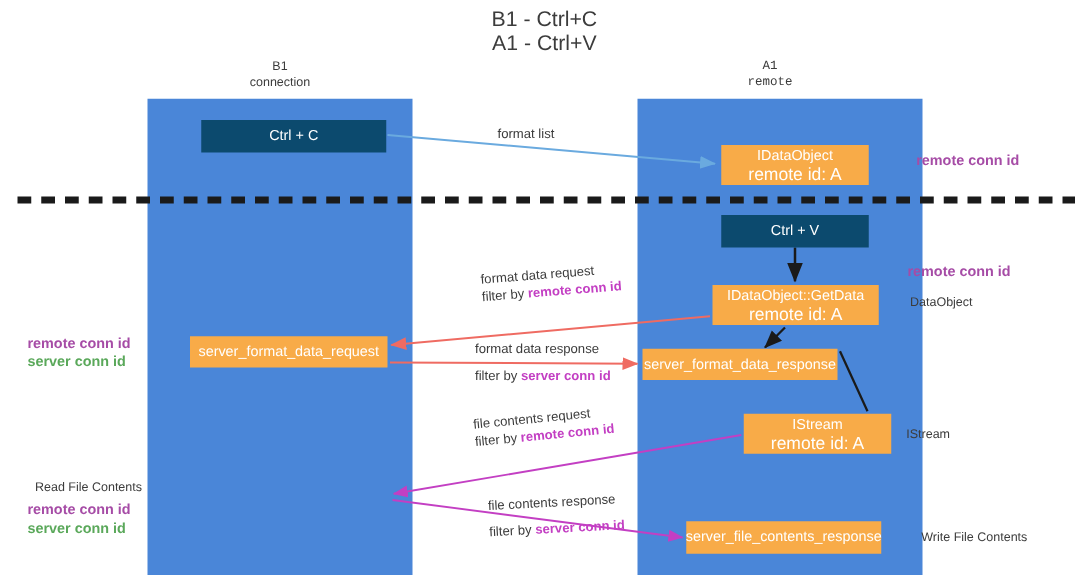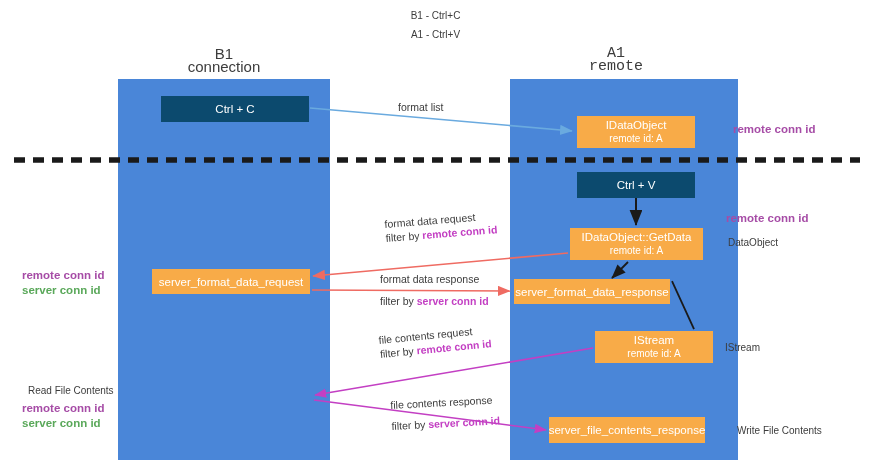--- a/index.html
+++ b/index.html
@@ -12,45 +12,45 @@
     color:#3c3c3c;
   }
   #stage{position:absolute;left:0;top:0;width:871px;height:467px;}
 
   .lane{position:absolute;background:#4a86d8;}
   #lane-b1{left:118px;top:79px;width:212px;height:381px;}
   #lane-a1{left:510px;top:79px;width:228px;height:381px;}
 
   .lane-head{
     position:absolute;text-align:center;
-    font-size:15px;line-height:13px;color:#3c3c3c;
+    font-size:10px;line-height:13px;color:#3c3c3c;
   }
   #head-b1{left:144px;top:47px;width:160px;}
   #head-a1{left:536px;top:47px;width:160px;font-family:Liberation Mono, monospace;}
   .lane-head .l1{display:block;}
   .lane-head .l2{display:block;}
 
   #title{
     position:absolute;left:0;top:6px;width:871px;text-align:center;
-    font-size:10px;line-height:19px;color:#3c3c3c;
+    font-size:17px;line-height:19px;color:#3c3c3c;
   }
   #title .l2{display:block;}
 
   .node{
     position:absolute;
     box-sizing:border-box;
     display:flex;align-items:center;justify-content:center;
     text-align:center;
     color:#ffffff;
     font-size:11.5px;line-height:14px;
     padding:2px 4px;
   }
   .node.green{background:#0c4a6e;}
   .node.orange{background:#f8ab48;}
-  .node .sub{display:block;font-size:10px;}
+  .node .sub{display:block;font-size:14px;}
 
   #n-ctrlc{left:161px;top:96px;width:148px;height:26px;}
   #n-idataobject{left:577px;top:116px;width:118px;height:32px;}
   #n-ctrlv{left:577px;top:172px;width:118px;height:26px;}
   #n-getdata{left:570px;top:228px;width:133px;height:32px;align-items:center;}
   #n-sfdreq{left:152px;top:269px;width:158px;height:25px;}
   #n-sfdres{left:514px;top:279px;width:156px;height:25px;}
   #n-istream{left:595px;top:331px;width:118px;height:32px;}
   #n-sfcreq{left:152px;top:385px;width:158px;height:25px;}
   #n-sfcres{left:549px;top:417px;width:156px;height:26px;}

